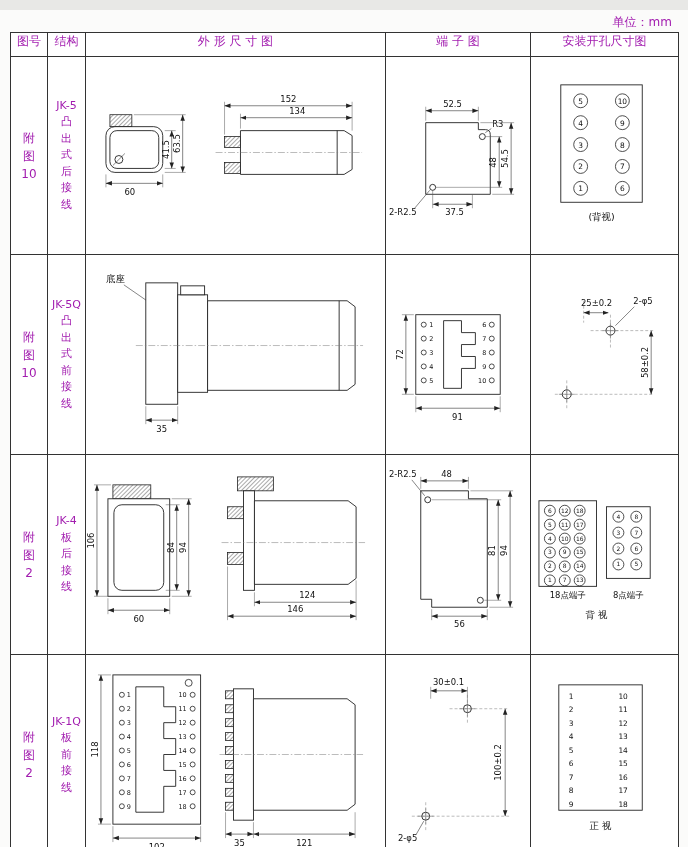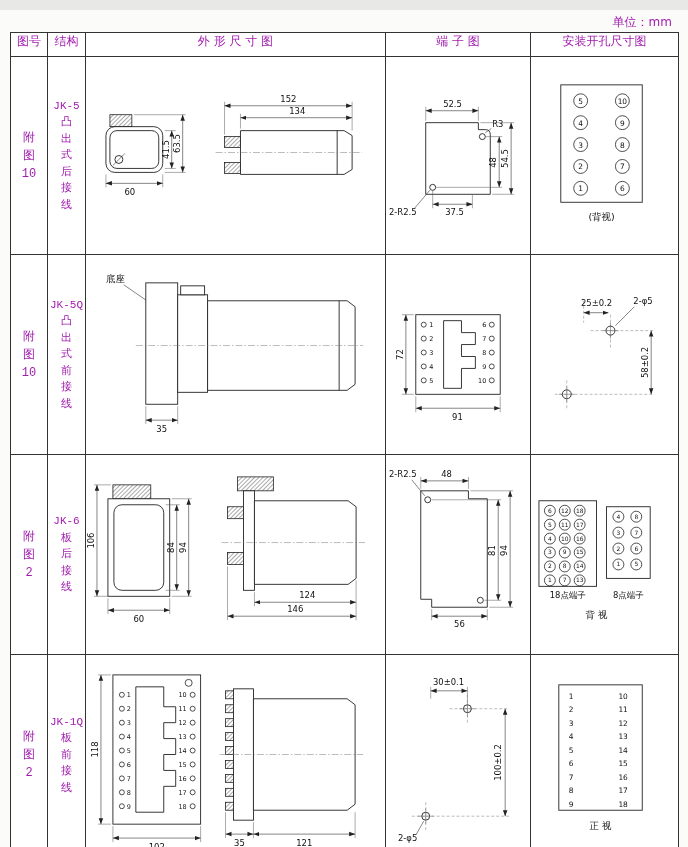--- a/index.html
+++ b/index.html
@@ -6,21 +6,21 @@
   .page{width:688px;height:847px;background:#fbfbfa;position:relative;margin:10px auto;
         font-family:"DejaVu Sans","Liberation Sans",sans-serif;color:#a21caf;}
   .unit{position:absolute;top:4px;right:16px;font-size:12px;}
   .tbl{position:absolute;left:10px;top:22px;width:668px;display:grid;
        grid-template-columns:37px 38px 300px 145px 148px;
        grid-template-rows:24px 198px 200px 200px 201px;
        border-top:1px solid #333;border-left:1px solid #333;background:#fff;}
   .c{border-right:1px solid #333;border-bottom:1px solid #333;position:relative;overflow:hidden;box-sizing:border-box;}
   .hc{display:flex;justify-content:center;font-size:12px;}
   .vc{display:flex;align-items:center;justify-content:center;text-align:center;
-      white-space:pre-line;font-size:12px;line-height:1.5;font-family:Liberation Mono, monospace;}
+      white-space:pre-line;font-size:12px;line-height:1.5;}
   .vs{font-size:11px;}
   .draw{display:block;position:absolute;inset:0;width:100%;height:100%;}
   svg text{font-family:"DejaVu Sans","Liberation Sans",sans-serif;fill:#111;}
   .t{font-size:8.5px;text-anchor:middle;}
   .ts{font-size:8.5px;text-anchor:start;}
   .tn{font-size:7.5px;text-anchor:middle;}
   .tm{font-size:6px;text-anchor:middle;}
   .t7s{font-size:6.5px;text-anchor:start;}
   .t7e{font-size:6.5px;text-anchor:end;}
   .t8s{font-size:7.5px;text-anchor:start;}
@@ -283,21 +283,21 @@
           <line class="d" x1="104" y1="52" x2="85" y2="71"></line>
           <line class="d dm" x1="121" y1="76" x2="121" y2="140"></line>
           <text class="t" x="118" y="108" transform="rotate(-90 118 108)">58±0.2</text>
         </g>
       </svg>
     </div>
 
     <div class="c vc"><span>附
 图
 2</span></div>
-    <div class="c vc vs"><span>JK-6
+    <div class="c vc vs"><span>JK-4
 板
 后
 接
 线</span></div>
 
     <div class="c">
       <svg class="draw" viewBox="0 0 300 200" preserveAspectRatio="none">
         <g>
           <rect class="hxr" x="27" y="30" width="38" height="14"></rect>
           <rect class="f" x="22" y="44" width="62" height="98"></rect>

